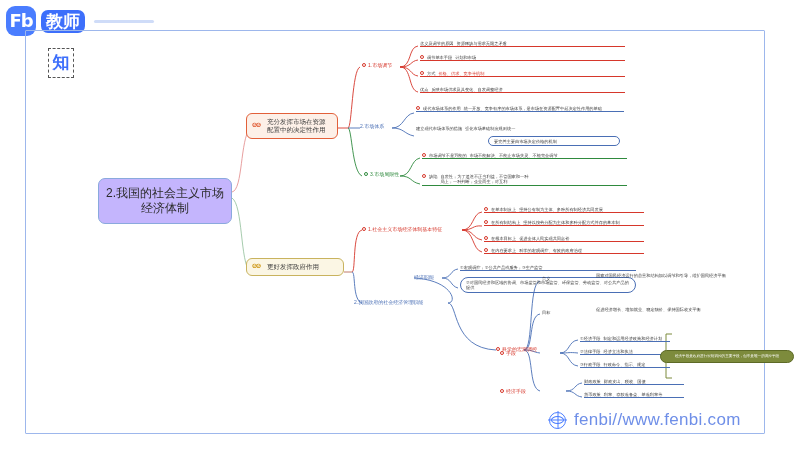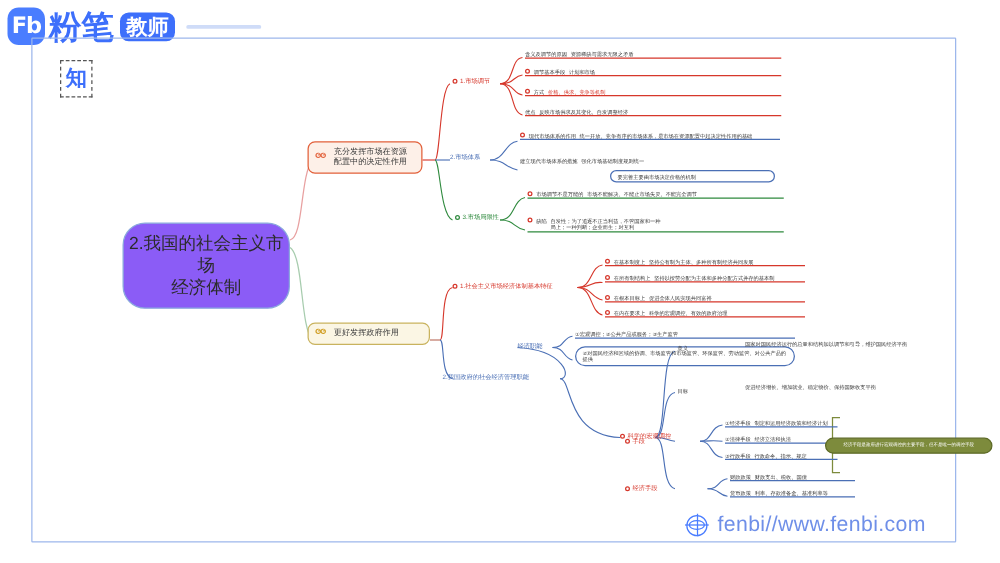--- a/index.html
+++ b/index.html
@@ -32,22 +32,22 @@
 
   
   #map{position:absolute;left:0;top:0;width:800px;height:450px;}
 
   
   .node{position:absolute;box-sizing:border-box;line-height:1.25;}
   .txt{white-space:pre-line;}
 
   .root{
     left:98px;top:178px;width:134px;padding:7px 4px;
-    border:1px solid #8aa9dd;border-radius:18px;background:#8b5cf6;
-    font-size:14px;color:#2b2b2b;text-align:center;
+    border:1px solid #8aa9dd;border-radius:7px;background:#c4b5fd;
+    font-size:12px;color:#2b2b2b;text-align:center;
   }
   .mainbox{
     border-radius:6px;padding:4px 6px 4px 20px;font-size:6.5px;
     display:flex;align-items:center;
   }
   .main1{left:246px;top:113px;width:92px;background:#fdf0e8;border:1px solid #e2603a;color:#3a3a3a;}
   .main2{left:246px;top:258px;width:98px;background:#fbf6e4;border:1px solid #c9b35e;color:#3a3a3a;}
   .badge{position:absolute;left:5px;top:50%;transform:translateY(-50%);
     font-size:6px;letter-spacing:-1px;font-weight:bold;}
   .b-orange{color:#e2603a;}
@@ -86,21 +86,20 @@
     border-top:1.6px solid #4a7dff;transform:translateY(-50%);}
   .globe i{position:absolute;left:1px;right:1px;top:3.5px;bottom:3.5px;
     border:1.5px solid #4a7dff;border-radius:50%;}
   #url{color:#6f8fe8;font-size:17px;letter-spacing:0.3px;}
 </style>
 </head>
 <body>
 
 <div id="logo">
   <div class="fb-mark">Fb</div>
-  <div class="fb-word">粉笔</div>
   <div class="fb-badge">教师</div>
   <div class="logo-rule"></div>
 </div>
 
 <div id="frame"></div>
 <div id="zhi">知</div>
 
 <svg id="map">
   <g fill="none" stroke-width="0.9">
 

